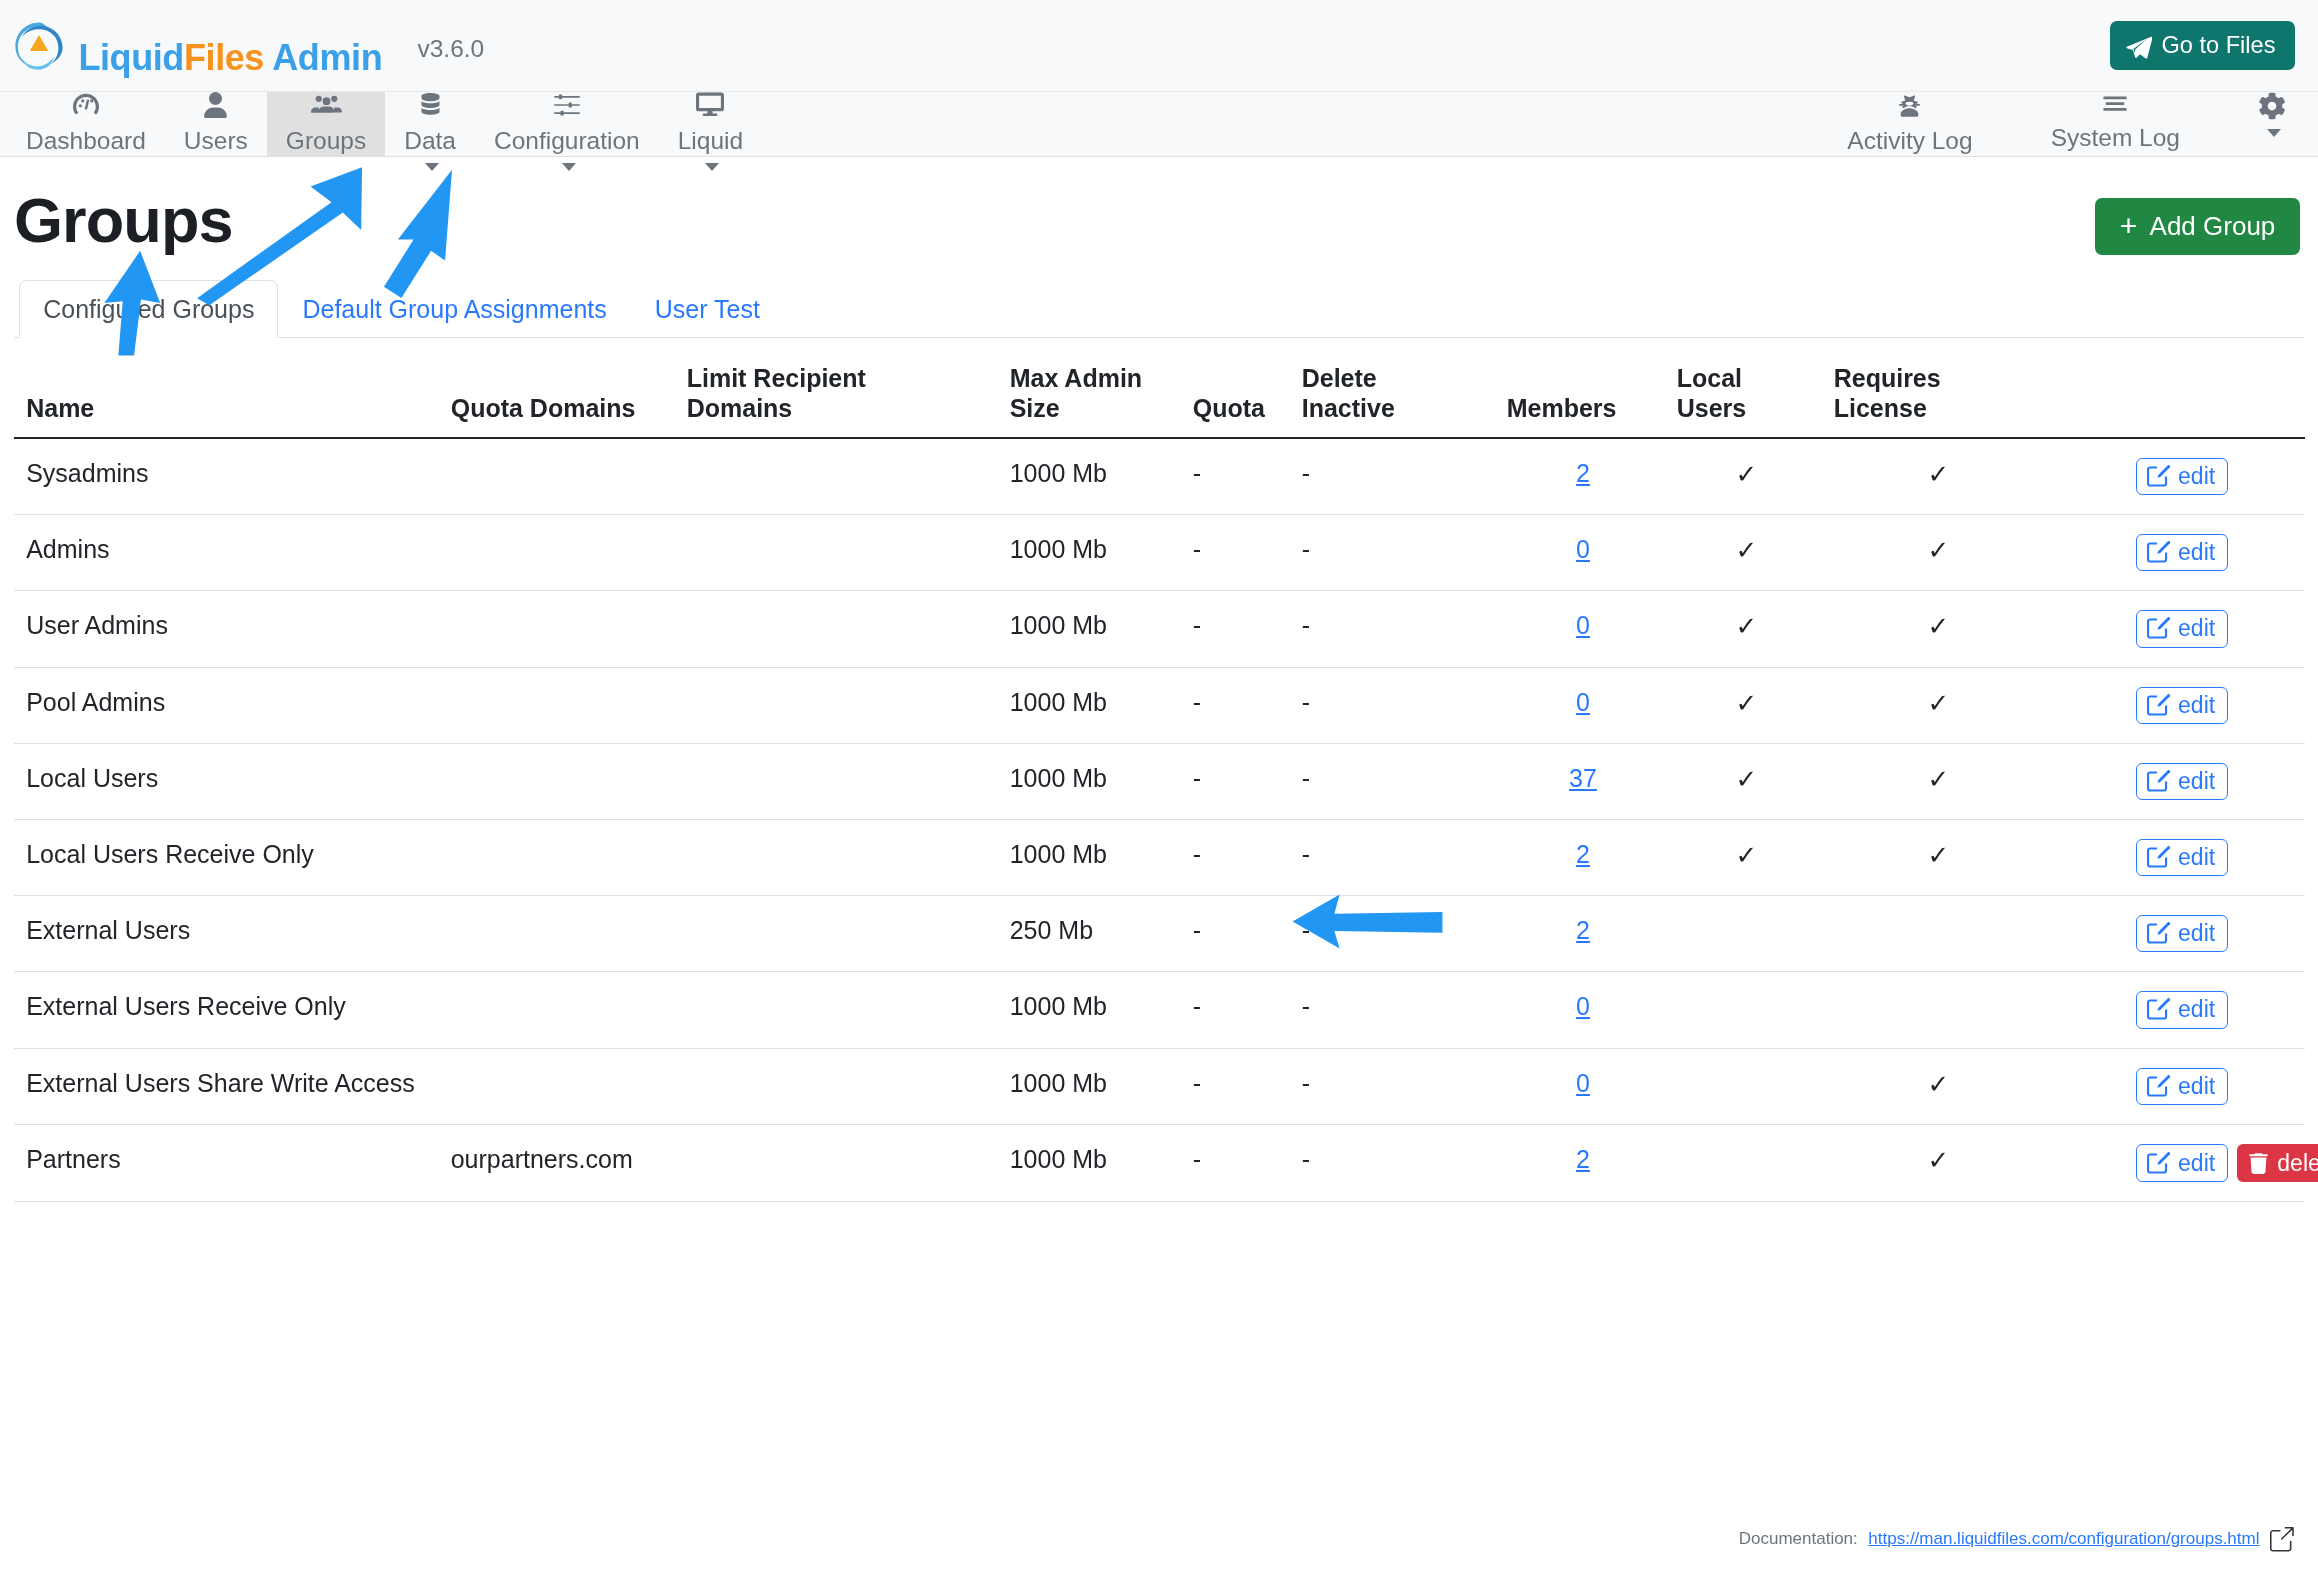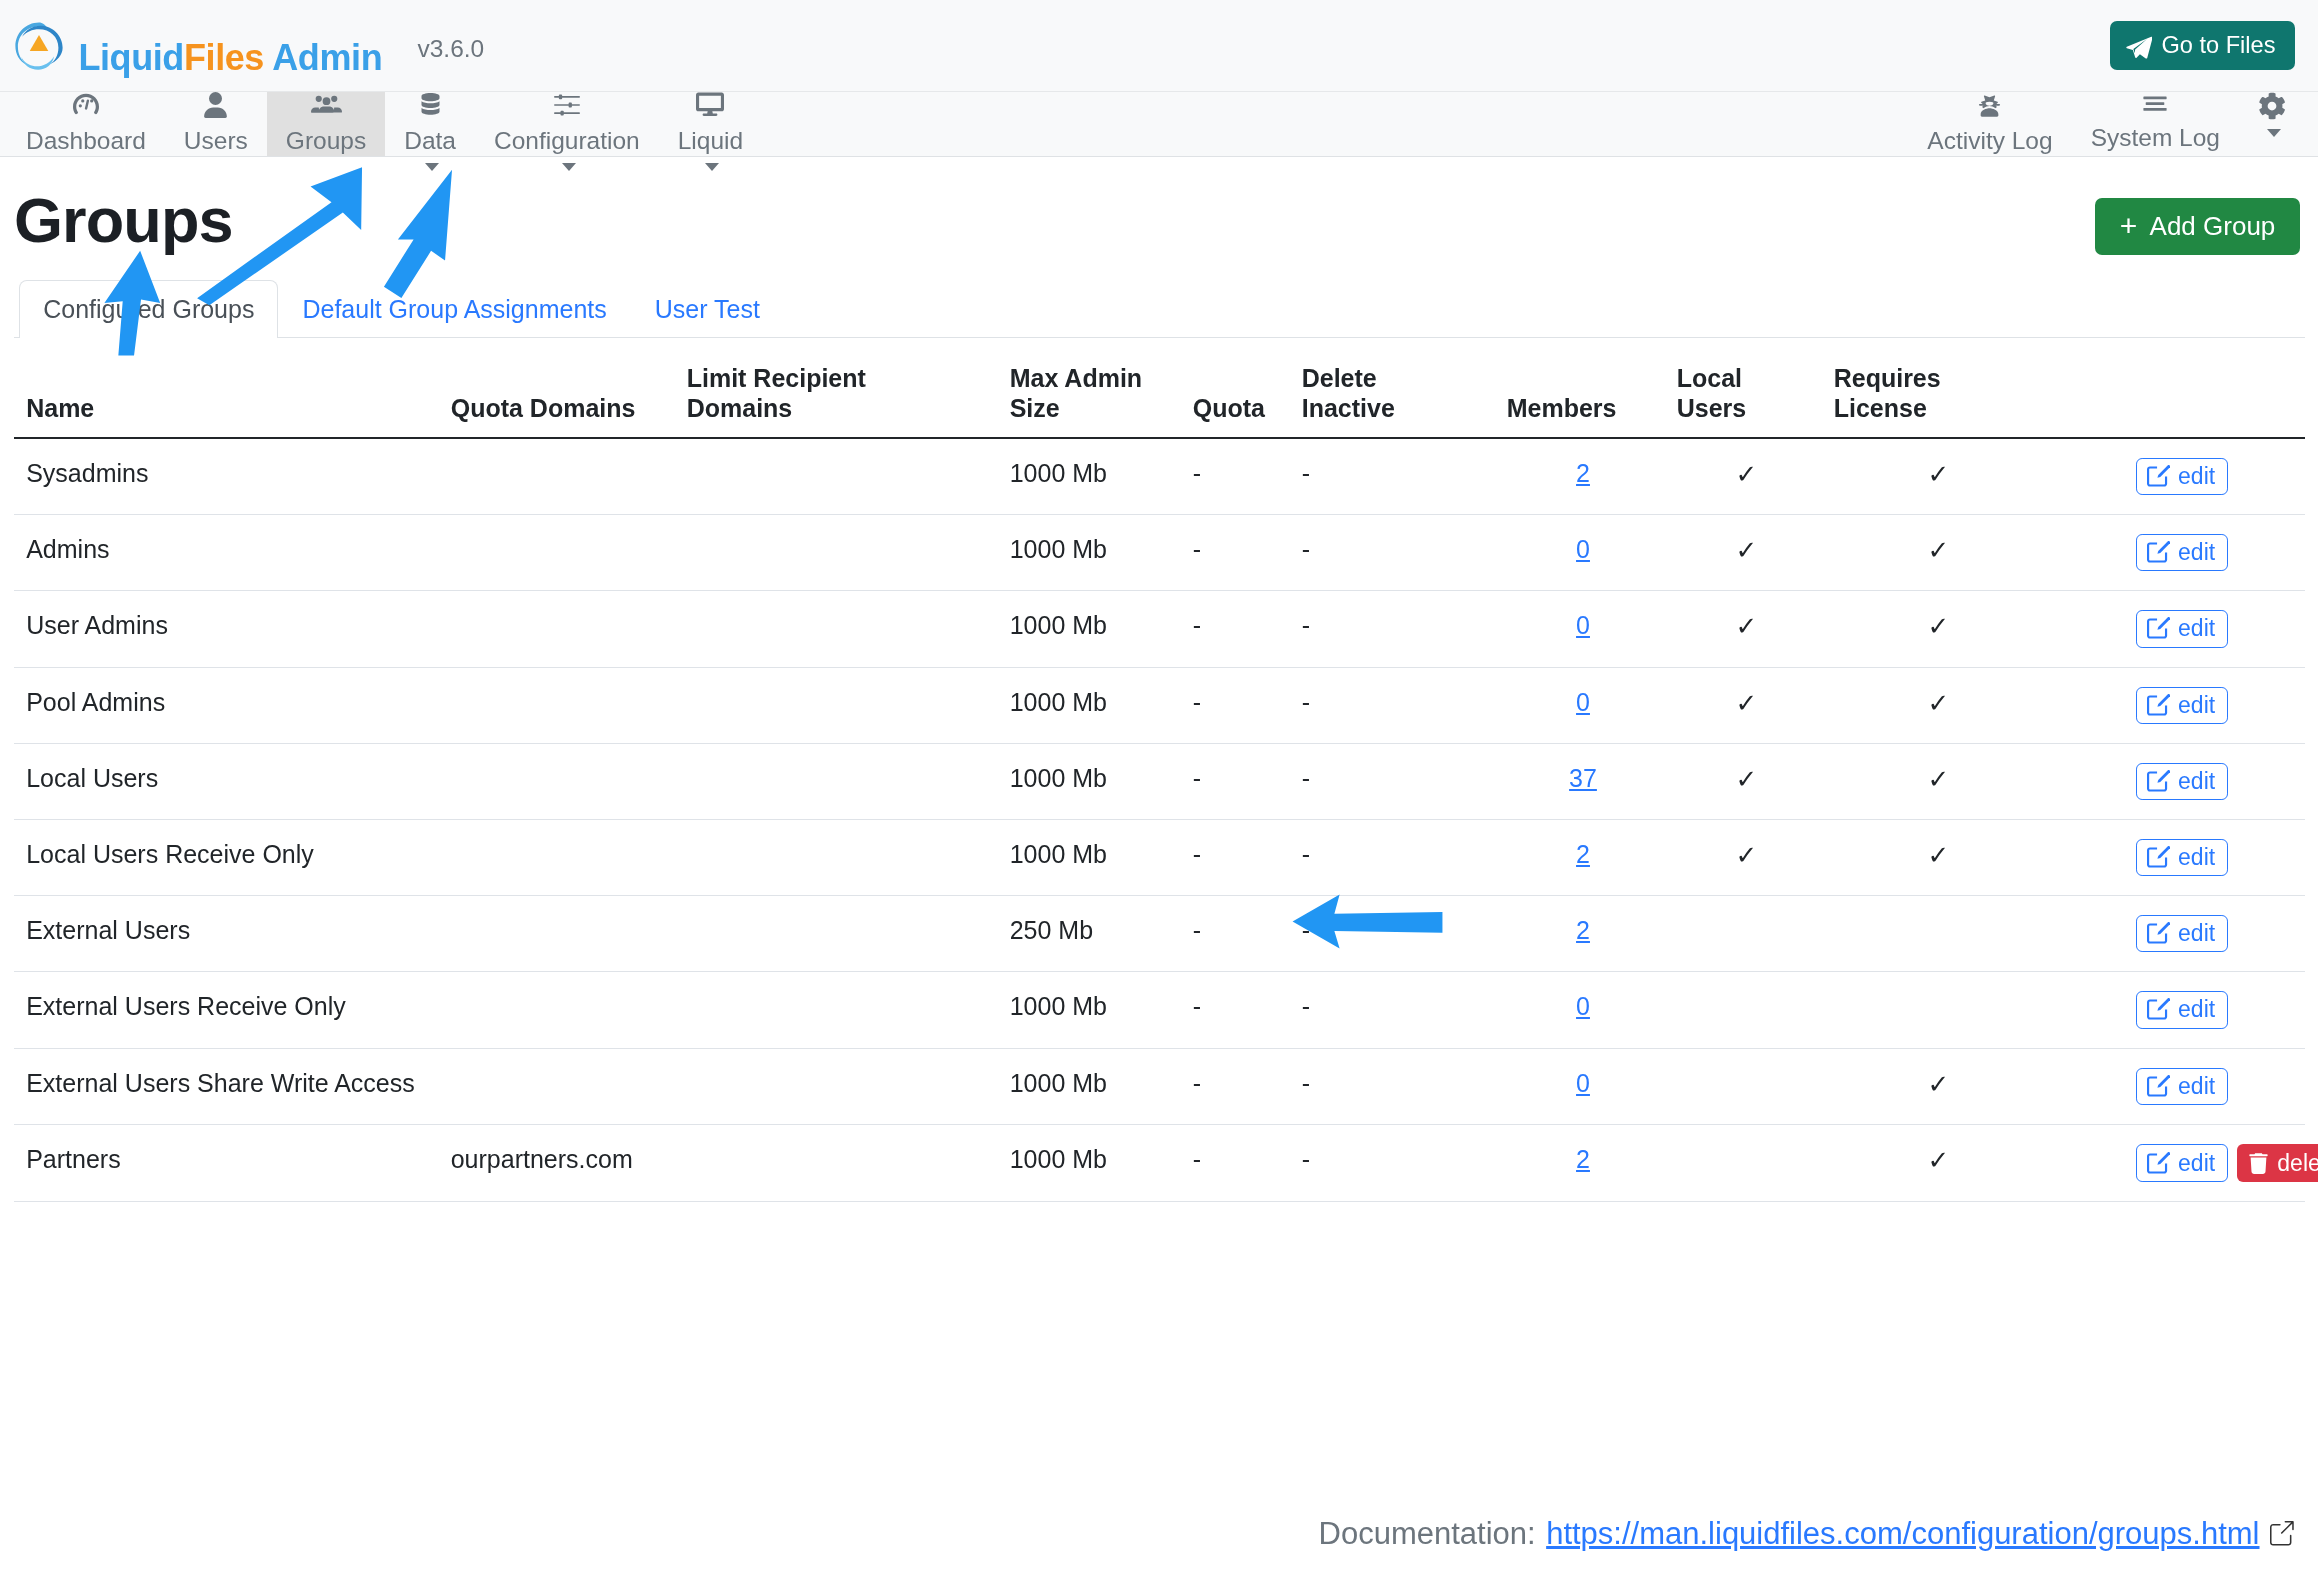--- a/index.html
+++ b/index.html
@@ -69,21 +69,21 @@
     border-bottom: 0.9px solid #dfe2e5;
     display: flex;
     align-items: stretch;
     padding: 0 14px 0 7px;
     position: relative;
   }
   .nav-items, .nav-items-right {
     display: flex;
     align-items: stretch;
   }
-  .nav-items-right { margin-left: auto; }
+  .nav-items-right { margin-left: auto; gap: 40px; }
   .nav-item {
     display: flex;
     align-items: center;
     gap: 8.7px;
     padding: 0 19px;
     font-size: 24.5px;
     color: #6c757d;
     cursor: pointer;
     white-space: nowrap;
     flex-direction: column;
@@ -240,21 +240,21 @@
     font-family: "Liberation Sans", sans-serif;
     line-height: 1;
   }
   .btn-edit svg, .btn-delete svg { display: block; }
 
   
   .footer {
     position: absolute;
     right: 24.5px;
     bottom: 17.5px;
-    font-size: 31px;
+    font-size: 17px;
     color: #6c757d;
     display: flex;
     align-items: center;
     gap: 10.5px;
   }
   .footer a {
     color: #2979ff;
     text-decoration: underline;
   }
   .ext-icon { display: inline-flex; }

